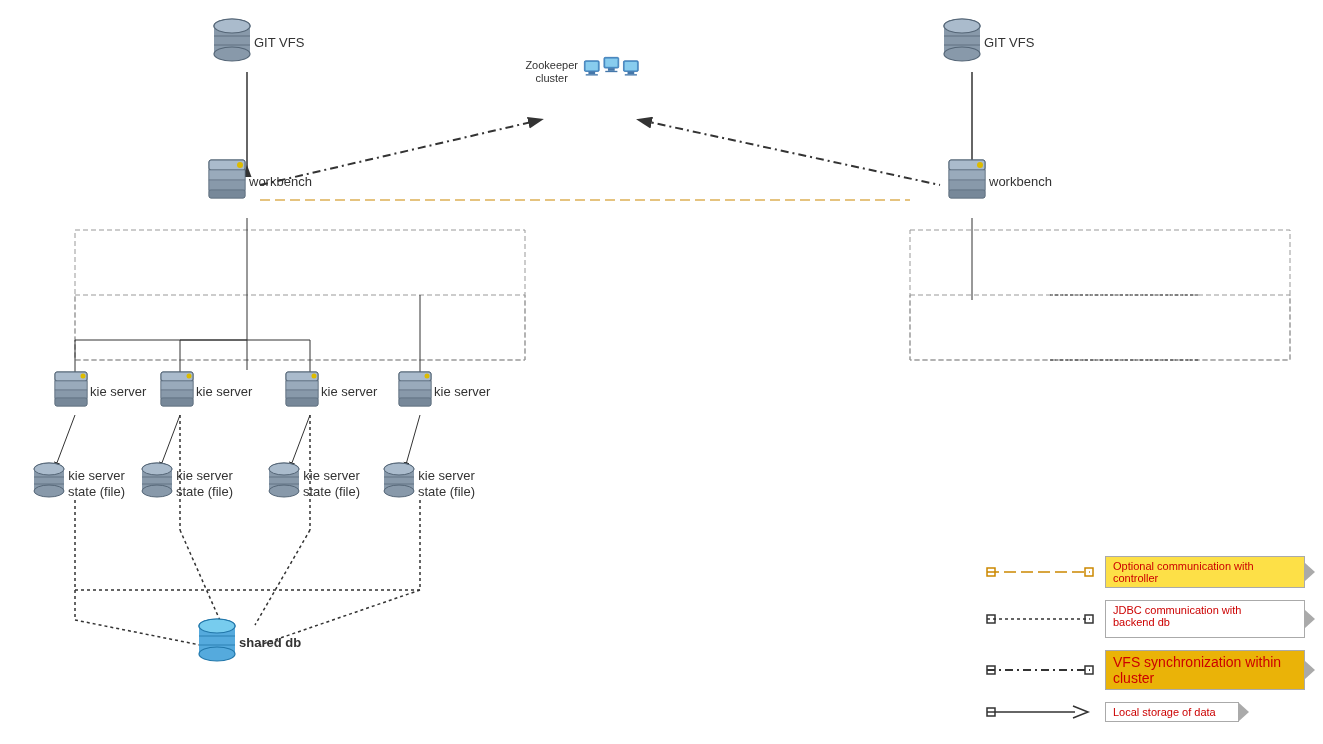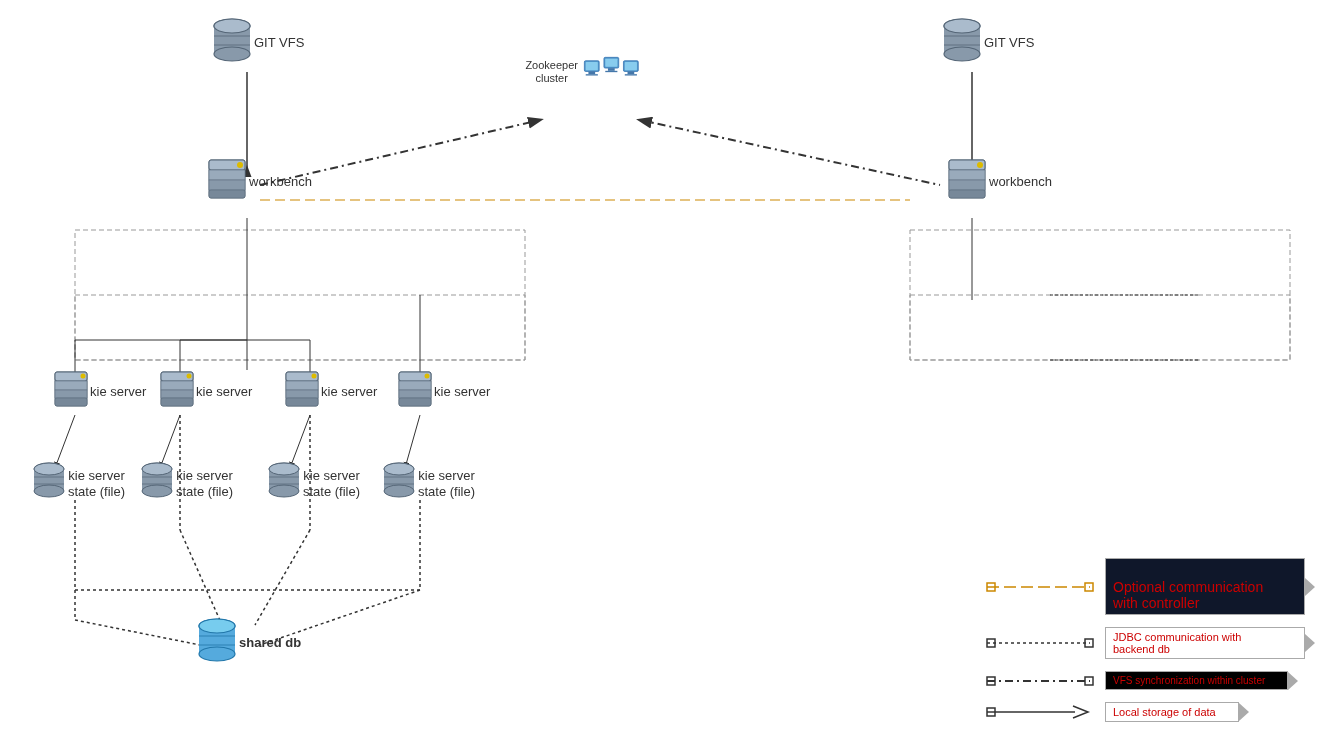--- a/index.html
+++ b/index.html
@@ -332,49 +332,49 @@
 
     <div class="legend-item">
       <div class="legend-line">
         <svg width="110" height="18" viewBox="0 0 110 18">
           <line x1="2" y1="9" x2="105" y2="9" stroke="#cc8800" stroke-width="1.5" stroke-dasharray="12,5"></line>
           <rect x="2" y="5" width="8" height="8" fill="none" stroke="#cc8800" stroke-width="1.5"></rect>
           <rect x="100" y="5" width="8" height="8" fill="none" stroke="#cc8800" stroke-width="1.5"></rect>
         </svg>
       </div>
       <div style="position:relative; display:inline-block;">
-        <div style="border:1px solid #aaa; padding: 20px 22px 3px 7px; background:#0f172a; font-size:14px; color:#c00;">Optional communication with controller</div>
+        <div style="border:1px solid #aaa; padding: 3px 22px 3px 7px; background:#fde047; font-size:11px; color:#c00;">Optional communication with controller</div>
         <div style="position:absolute; right:-10px; top:50%; transform:translateY(-50%); width:0; height:0; border-top:9px solid transparent; border-bottom:9px solid transparent; border-left:10px solid #aaa;"></div>
       </div>
     </div>
 
     <div class="legend-item">
       <div class="legend-line">
         <svg width="110" height="18" viewBox="0 0 110 18">
           <line x1="2" y1="9" x2="105" y2="9" stroke="#333" stroke-width="1.5" stroke-dasharray="3,3"></line>
           <rect x="2" y="5" width="8" height="8" fill="none" stroke="#333" stroke-width="1.5"></rect>
           <rect x="100" y="5" width="8" height="8" fill="none" stroke="#333" stroke-width="1.5"></rect>
         </svg>
       </div>
       <div style="position:relative; display:inline-block;">
-        <div style="border:1px solid #aaa; padding: 3px 22px 3px 7px; background:#fff; font-size:11px; color:#c00;">JDBC communication with backend db</div>
+        <div style="border:1px solid #aaa; padding: 3px 22px 9px 7px; background:#fff; font-size:11px; color:#c00;">JDBC communication with backend db</div>
         <div style="position:absolute; right:-10px; top:50%; transform:translateY(-50%); width:0; height:0; border-top:9px solid transparent; border-bottom:9px solid transparent; border-left:10px solid #aaa;"></div>
       </div>
     </div>
 
     <div class="legend-item">
       <div class="legend-line">
         <svg width="110" height="18" viewBox="0 0 110 18">
           <line x1="2" y1="9" x2="105" y2="9" stroke="#333" stroke-width="2" stroke-dasharray="8,4,2,4"></line>
           <rect x="2" y="5" width="8" height="8" fill="none" stroke="#333" stroke-width="1.5"></rect>
           <rect x="100" y="5" width="8" height="8" fill="none" stroke="#333" stroke-width="1.5"></rect>
         </svg>
       </div>
       <div style="position:relative; display:inline-block;">
-        <div style="border:1px solid #aaa; padding: 3px 22px 3px 7px; background:#000000; font-size:10px; color:#c00;">VFS synchronization within cluster</div>
+        <div style="border:1px solid #aaa; padding: 3px 22px 3px 7px; background:#eab308; font-size:14px; color:#c00;">VFS synchronization within cluster</div>
         <div style="position:absolute; right:-10px; top:50%; transform:translateY(-50%); width:0; height:0; border-top:9px solid transparent; border-bottom:9px solid transparent; border-left:10px solid #aaa;"></div>
       </div>
     </div>
 
     <div class="legend-item">
       <div class="legend-line">
         <svg width="110" height="18" viewBox="0 0 110 18">
           <line x1="2" y1="9" x2="90" y2="9" stroke="#333" stroke-width="1.5"></line>
           <rect x="2" y="5" width="8" height="8" fill="none" stroke="#333" stroke-width="1.5"></rect>
 

